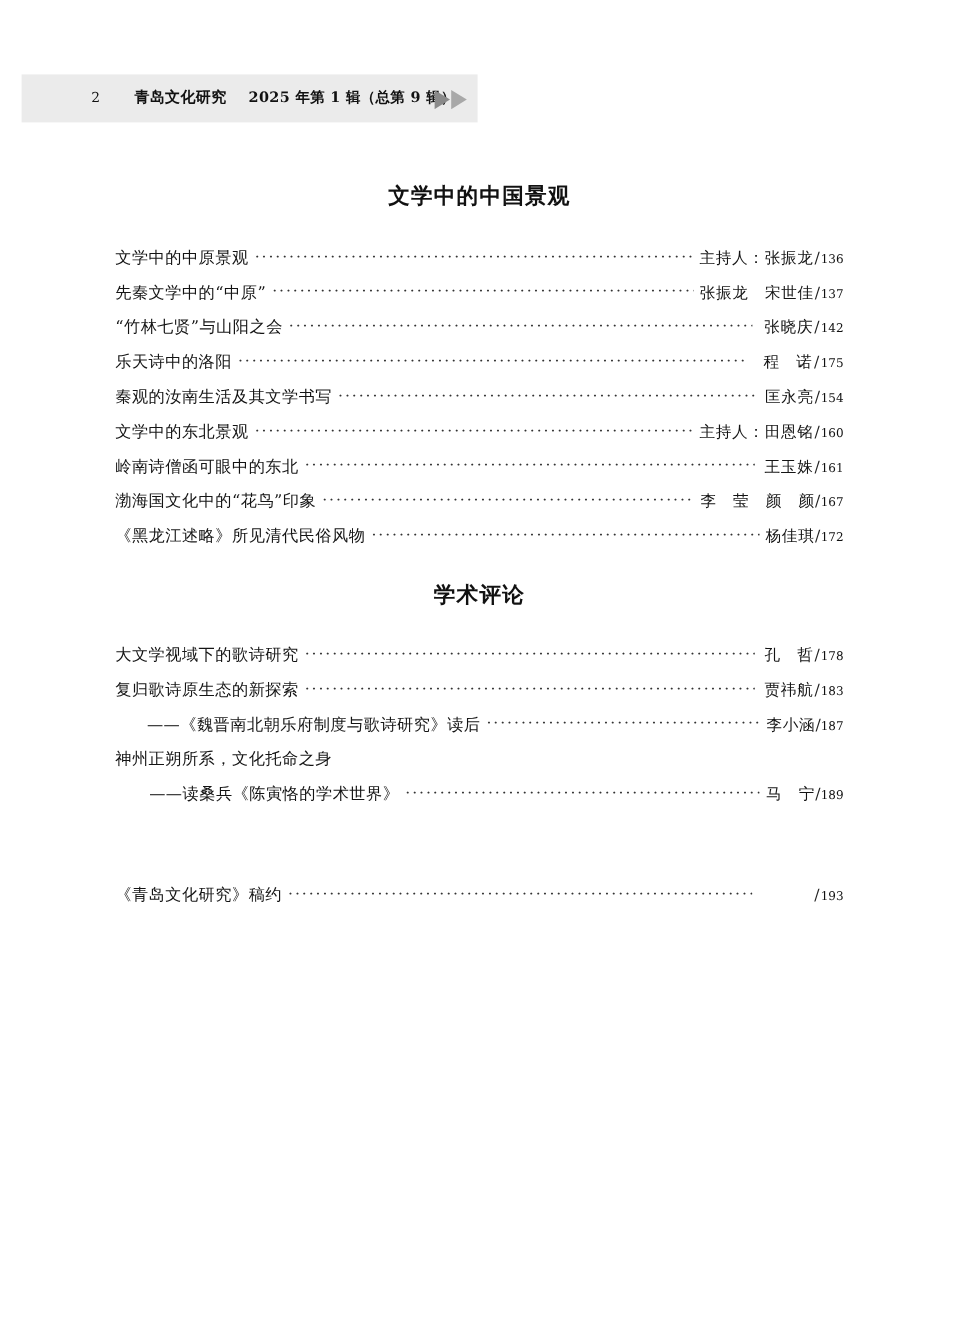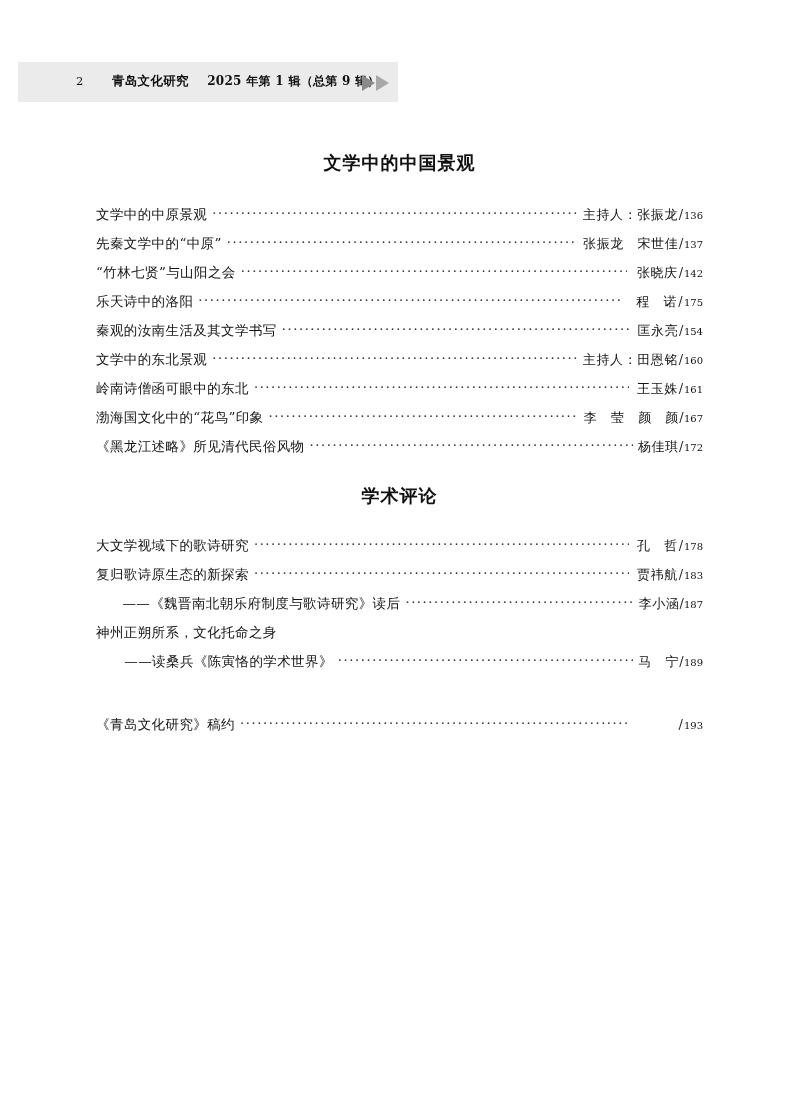--- a/index.html
+++ b/index.html
@@ -69,21 +69,21 @@
   #sec2-title { top: 484px; }
 
   
   .entries {
     position: absolute;
     left: 0;
     width: 799px;
   }
   #block1 { top: 206px; }
   #block2 { top: 537px; }
-  #block3 { top: 716px; }
+  #block3 { top: 737px; }
 
   .row {
     position: relative;
     height: 29px;
     display: flex;
     align-items: baseline;
     padding-left: 96px;
     padding-right: 96px;
     font-size: 13.5px;
     color: #141414;

